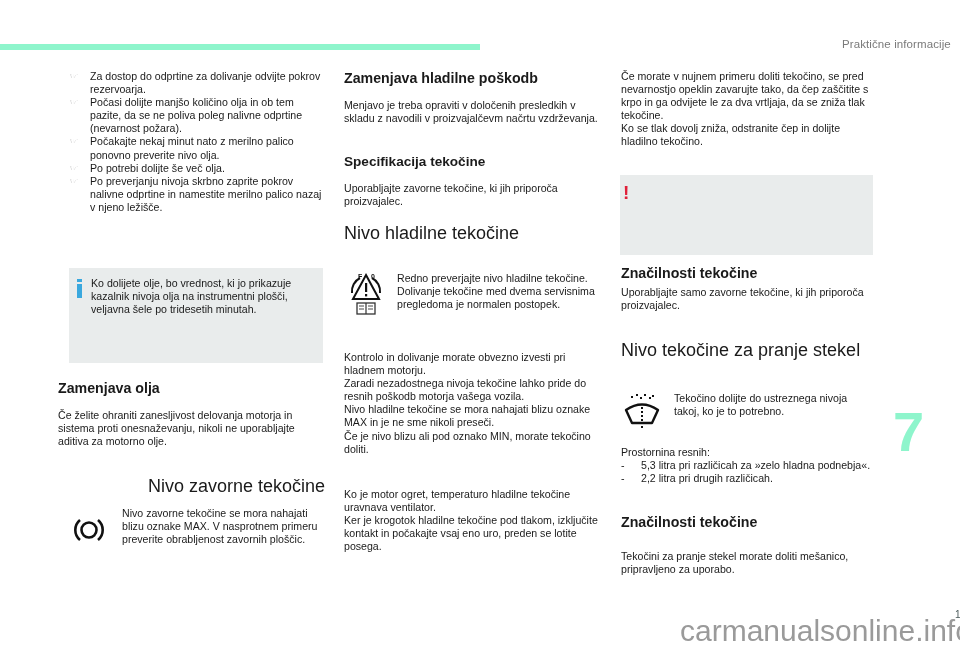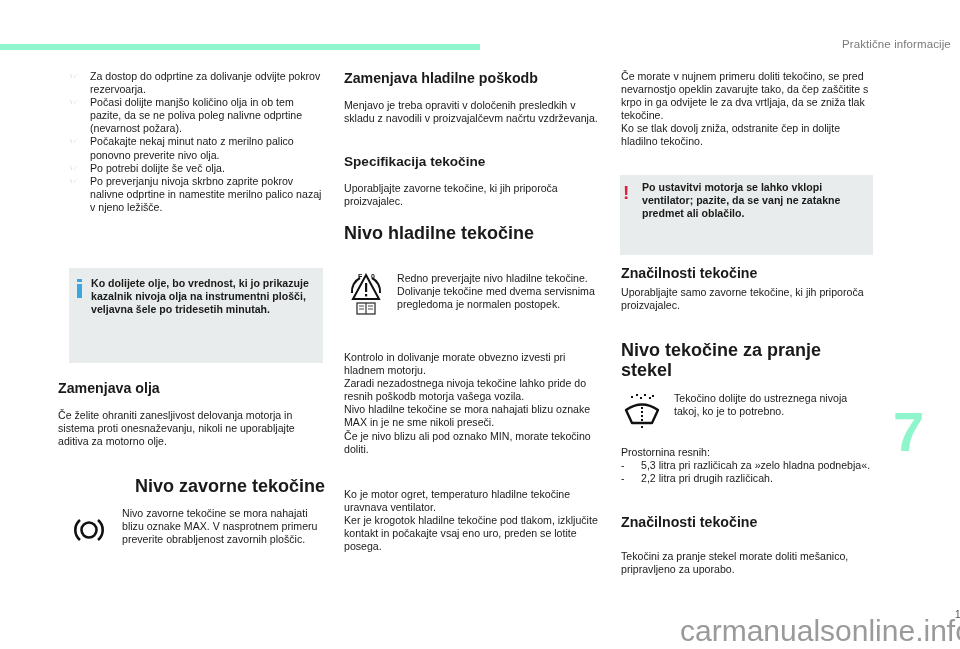--- a/index.html
+++ b/index.html
@@ -5,21 +5,21 @@
   * { box-sizing: border-box; margin: 0; padding: 0; }
   html, body { width: 960px; height: 649px; background: #ffffff; overflow: hidden; }
   body { position: relative; font-family: "Liberation Sans", sans-serif; color: #1a1a1a; }
   .topbar { position: absolute; left: 0; top: 44px; width: 480px; height: 6px; background: #8ef5cc; }
   .section-title { position: absolute; left: 842px; top: 38px; font-size: 11.5px; color: #7a7a7a; letter-spacing: 0.1px; }
   .col { position: absolute; font-size: 10.6px; line-height: 13.1px; }
   .p { margin: 0; }
   .bul { position: relative; padding-left: 20px; }
   .bul .mk { position: absolute; left: 0; top: 0; font-size: 9px; color: #555; }
   .h2 { font-weight: bold; font-size: 14.2px; line-height: 17px; }
-  .h1 { font-weight: bold; font-size: 18px; line-height: 20px; }
+  .h1 { font-weight: normal; font-size: 18px; line-height: 20px; }
   .box { position: absolute; background: #e9ecec; }
   .box .txt { position: absolute; font-size: 10.6px; line-height: 13.1px; }
   .info-i { position: absolute; width: 5px; background: #3aa8de; }
   .warn-ex { position: absolute; color: #e0203a; font-weight: bold; font-size: 19px; line-height: 19px; }
   .chapter { position: absolute; left: 893px; top: 404px; font-size: 56px; font-weight: bold; color: #8ef5cc; line-height: 56px; }
   .pagenum { position: absolute; left: 955px; top: 609px; font-size: 10px; color: #4a5a5a; }
   .watermark { position: absolute; left: 680px; top: 615px; font-size: 30px; color: #9a9a9a; letter-spacing: 0px; line-height: 32px; }
   .icon { position: absolute; }
   .dash-list { position: relative; padding-left: 20px; }
   .dash-list .mk { position: absolute; left: 0; top: 0; }
@@ -31,21 +31,21 @@
 <div class="section-title">Praktične informacije</div>
 
 <div class="col" style="left:70px; top:70px; width:255px;">
   <div class="bul p"><span class="mk">☞</span><span>Za dostop do odprtine za dolivanje odvijte pokrov rezervoarja.</span></div>
   <div class="bul p"><span class="mk">☞</span><span>Počasi dolijte manjšo količino olja in ob tem pazite, da se ne poliva poleg nalivne odprtine (nevarnost požara).</span></div>
   <div class="bul p"><span class="mk">☞</span><span>Počakajte nekaj minut nato z merilno palico ponovno preverite nivo olja.</span></div>
   <div class="bul p"><span class="mk">☞</span><span>Po potrebi dolijte še več olja.</span></div>
   <div class="bul p"><span class="mk">☞</span><span>Po preverjanju nivoja skrbno zaprite pokrov nalivne odprtine in namestite merilno palico nazaj v njeno ležišče.</span></div>
 </div>
 
-<div class="box" style="left:69px; top:268px; width:254px; height:95px;font-weight:bold;">
+<div class="box" style="left:69px; top:268px; width:254px; height:95px;">
   <div class="info-i" style="left:8px; top:16px; height:14px;"></div>
   <div class="info-i" style="left:8px; top:11px; height:3px;"></div>
   <div class="txt" style="left:22px; top:9px; width:230px;">Ko dolijete olje, bo vrednost, ki jo prikazuje kazalnik nivoja olja na instrumentni plošči, veljavna šele po tridesetih minutah.</div>
 </div>
 
 <div class="col" style="left:58px; top:380px; width:255px;">
   <div class="h2">Zamenjava olja</div>
   <div class="p" style="margin-top:12px;">Če želite ohraniti zanesljivost delovanja motorja in sistema proti onesnaževanju, nikoli ne uporabljajte aditiva za motorno olje.</div>
 </div>
 
@@ -92,21 +92,20 @@
 Nivo hladilne tekočine se mora nahajati blizu oznake MAX in je ne sme nikoli preseči.
 Če je nivo blizu ali pod oznako MIN, morate tekočino doliti.</div>
 <div class="col" style="left:344px; top:488px; width:258px; white-space:pre-line;">Ko je motor ogret, temperaturo hladilne tekočine uravnava ventilator.
 Ker je krogotok hladilne tekočine pod tlakom, izključite kontakt in počakajte vsaj eno uro, preden se lotite posega.</div>
 
 <div class="col" style="left:621px; top:70px; width:255px; white-space:pre-line;">Če morate v nujnem primeru doliti tekočino, se pred nevarnostjo opeklin zavarujte tako, da čep zaščitite s krpo in ga odvijete le za dva vrtljaja, da se zniža tlak tekočine.
 Ko se tlak dovolj zniža, odstranite čep in dolijte hladilno tekočino.</div>
 
 <div class="box" style="left:620px; top:175px; width:253px; height:80px;">
   <div class="warn-ex" style="left:3px; top:8px;">!</div>
-  <div class="txt" style="left:22px; top:6px; width:230px; font-weight:bold;">Po ustavitvi motorja se lahko vklopi ventilator; pazite, da se vanj ne zatakne predmet ali oblačilo.</div>
 </div>
 
 <div class="col" style="left:621px; top:265px; width:255px;">
   <div class="h2">Značilnosti tekočine</div>
   <div class="p" style="margin-top:4px;">Uporabljajte samo zavorne tekočine, ki jih priporoča proizvajalec.</div>
 </div>
 
 <div class="col" style="left:621px; top:340px; width:255px;">
   <div class="h1">Nivo tekočine za pranje stekel</div>
 </div>

